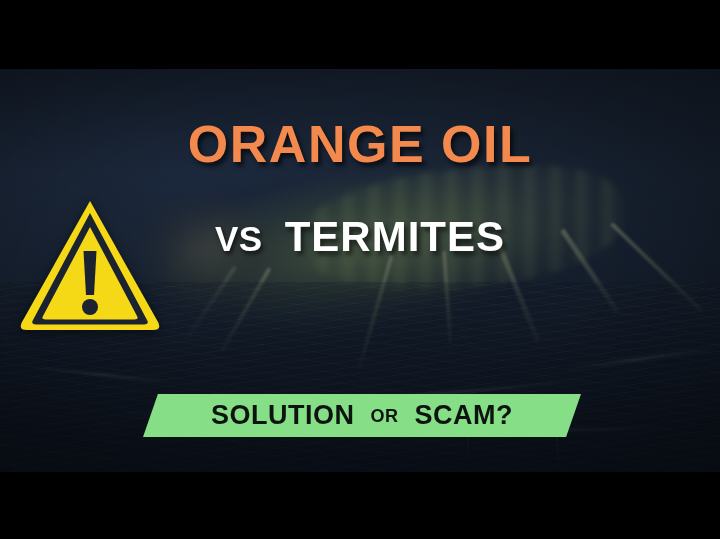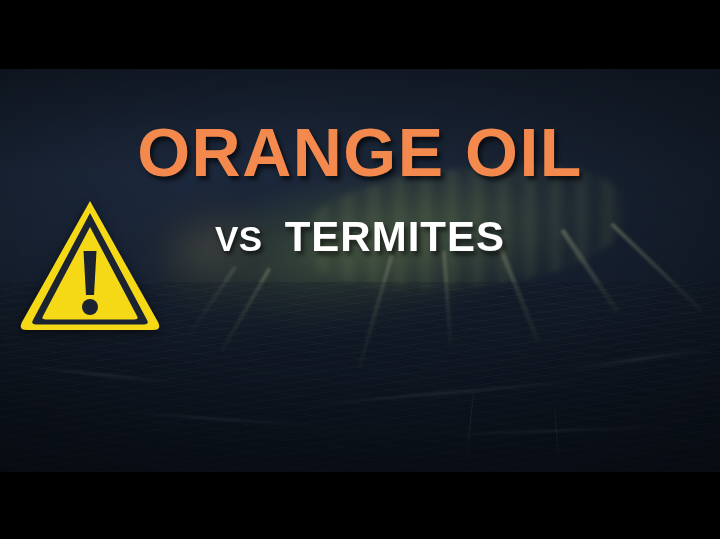--- a/index.html
+++ b/index.html
@@ -167,21 +167,21 @@
   #warning-triangle svg { display:block; width:100%; height:100%; }
 
   
   .headline-block {
     position:absolute; left:0; top:0; width:720px; z-index:40;
   }
   #title-orange-oil {
     position:absolute; left:0; top:49px; width:720px;
     text-align:center;
     color:#f4894e;
-    font-size:68px;
+    font-size:52px;
     font-weight:bold;
     letter-spacing:1.5px;
     line-height:1;
     text-shadow:3px 4px 4px rgba(0,0,0,.60);
     white-space:nowrap;
   }
   #title-vs-termites {
     position:absolute; left:0; top:147px; width:720px;
     text-align:center;
     line-height:1;
@@ -281,18 +281,23 @@
       </svg>
     </div>
 
     <div class="headline-block">
       <div id="title-orange-oil">ORANGE OIL</div>
       <div id="title-vs-termites">
         <span id="label-vs">VS</span><span id="label-termites">TERMITES</span>
       </div>
     </div>
 
+    <div id="subtitle-banner">
+      <span class="txt" id="label-solution">SOLUTION</span>
+      <span class="txt" id="label-or">OR</span>
+      <span class="txt" id="label-scam">SCAM?</span>
+    </div>
 
   </div>
 
   <div class="letterbox bottom"></div>
 
 </div>
 
 </body></html>

